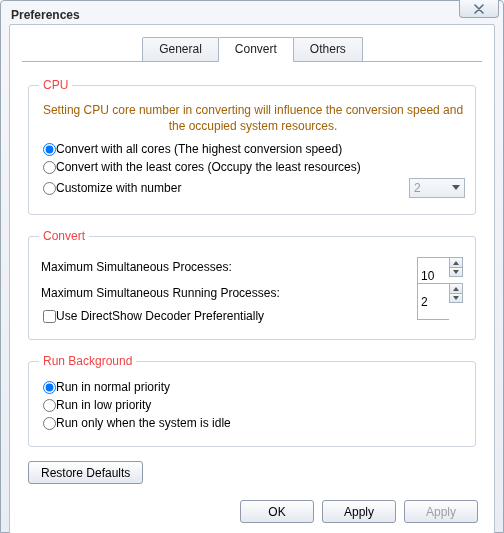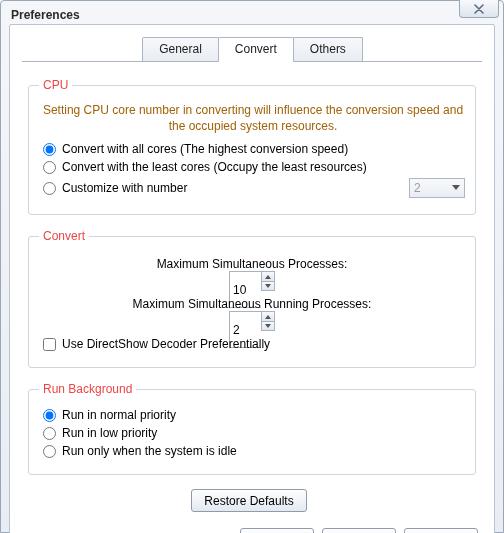--- a/index.html
+++ b/index.html
@@ -111,21 +111,20 @@
   .desc {
     color: #a16207;
     margin: 2px 0 8px 2px;
     line-height: 1.35;
     text-align: center;
   }
   .optrow {
     display: flex;
     align-items: center;
     margin: 4px 0 4px 4px;
-    gap: 6px;
   }
   input[type=radio], input[type=checkbox] {
     margin: 0;
     width: 13px;
     height: 13px;
   }
   .row-right {
     margin-left: auto;
   }
   .combo {
@@ -146,21 +145,20 @@
     top: 6px;
     width: 0; height: 0;
     border-left: 4px solid transparent;
     border-right: 4px solid transparent;
     border-top: 5px solid #555;
   }
   .formrow {
     display: flex;
     align-items: center;
     margin: 6px 2px;
-    flex-direction: column;
   }
   .formrow label { flex: 1; }
   .spin {
     display: inline-flex;
     align-items: stretch;
     height: 20px;
   }
   .spin input {
     width: 32px;
     height: 37px;
@@ -201,21 +199,21 @@
     background: linear-gradient(#fdfefe, #e4e9f0);
     font: inherit;
     padding: 0 12px;
     cursor: default;
   }
   button.std.disabled {
     color: #a0a0a0;
   }
   .restore-row {
     display:flex;
-    justify-content:center;
+    justify-content:flex-start;
     margin: 0 6px 8px 0;
   }
 </style>
 </head>
 <body>
 
 <div class="window">
   <div class="titlebar">
     <span class="title">Preferences</span>
     <div class="close-btn">

